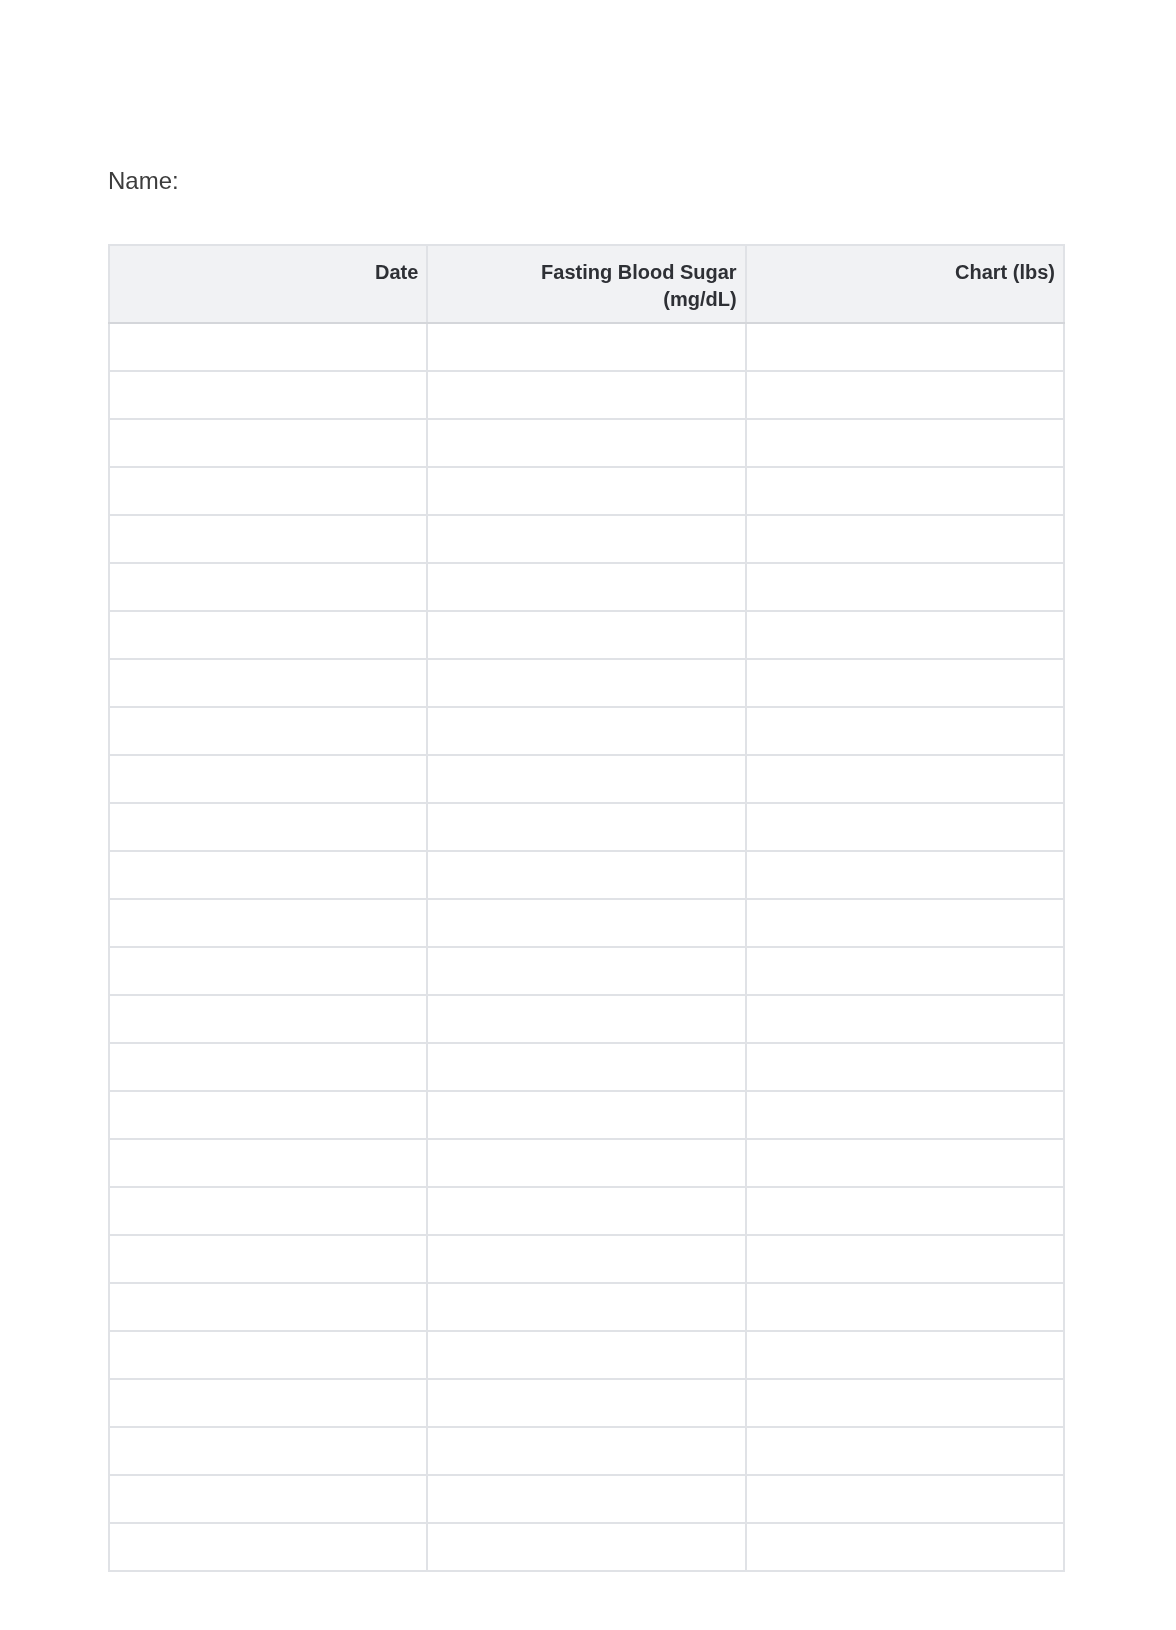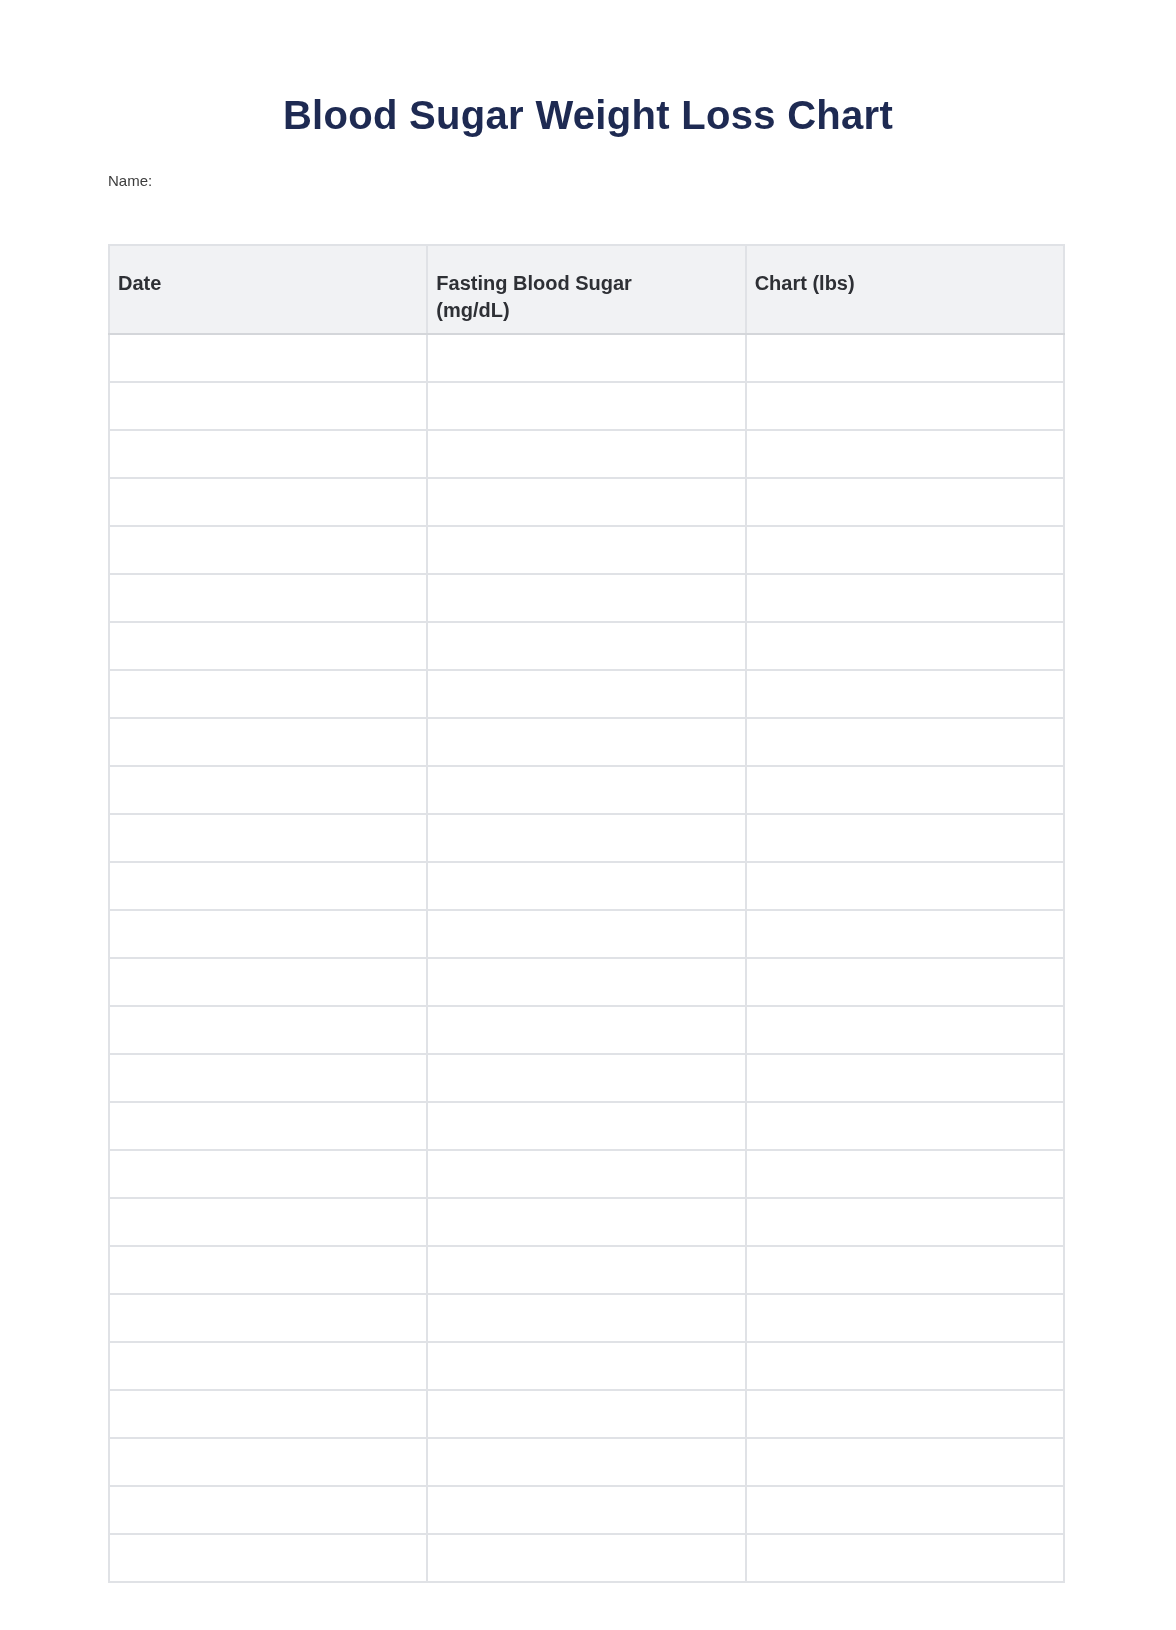--- a/index.html
+++ b/index.html
@@ -30,21 +30,21 @@
     font-weight: bold;
     letter-spacing: 0.3px;
     color: var(--title-text, #1e2a52);
   }
 
   
   .name-row {
     position: absolute;
     top: 168px;
     left: 108px;
-    font-size: 15px;
+    font-size: 24px;
     line-height: 26px;
     color: var(--body-text, #3c3c3c);
   }
   .name-value { margin-left: 6px; }
 
   
   table.log-table {
     position: absolute;
     top: 244px;
     left: 108px;
@@ -55,40 +55,39 @@
   .log-table th,
   .log-table td {
     border: 2px solid var(--grid-border, #e0e2e6);
   }
   .log-table th {
     background: var(--header-bg, #f1f2f4);
     color: var(--header-text, #2e3035);
     font-size: 20px;
     font-weight: bold;
     line-height: 27px;
-    text-align: left;
+    text-align: right;
     vertical-align: top;
-    padding: 24px 8px 9px 8px;
+    padding: 13px 8px 9px 8px;
     border-bottom-color: var(--header-bottom-border, #d4d6da);
   }
   .log-table tbody tr { height: 48px; }
   .log-table td {
     height: 46px;
     background: #ffffff;
     font-size: 18px;
     color: var(--body-text, #3c3c3c);
     padding: 0 10px;
   }
 </style>
 </head>
 <body>
 
 <div class="page">
 
-  <h1 class="doc-title">Blood Sugar Weight Loss Chart</h1>
 
   <div class="name-row">
     <span>Name:</span><span class="name-value"></span>
   </div>
 
   <table class="log-table">
     <thead>
       <tr>
         <th>
           <div>Date</div>

